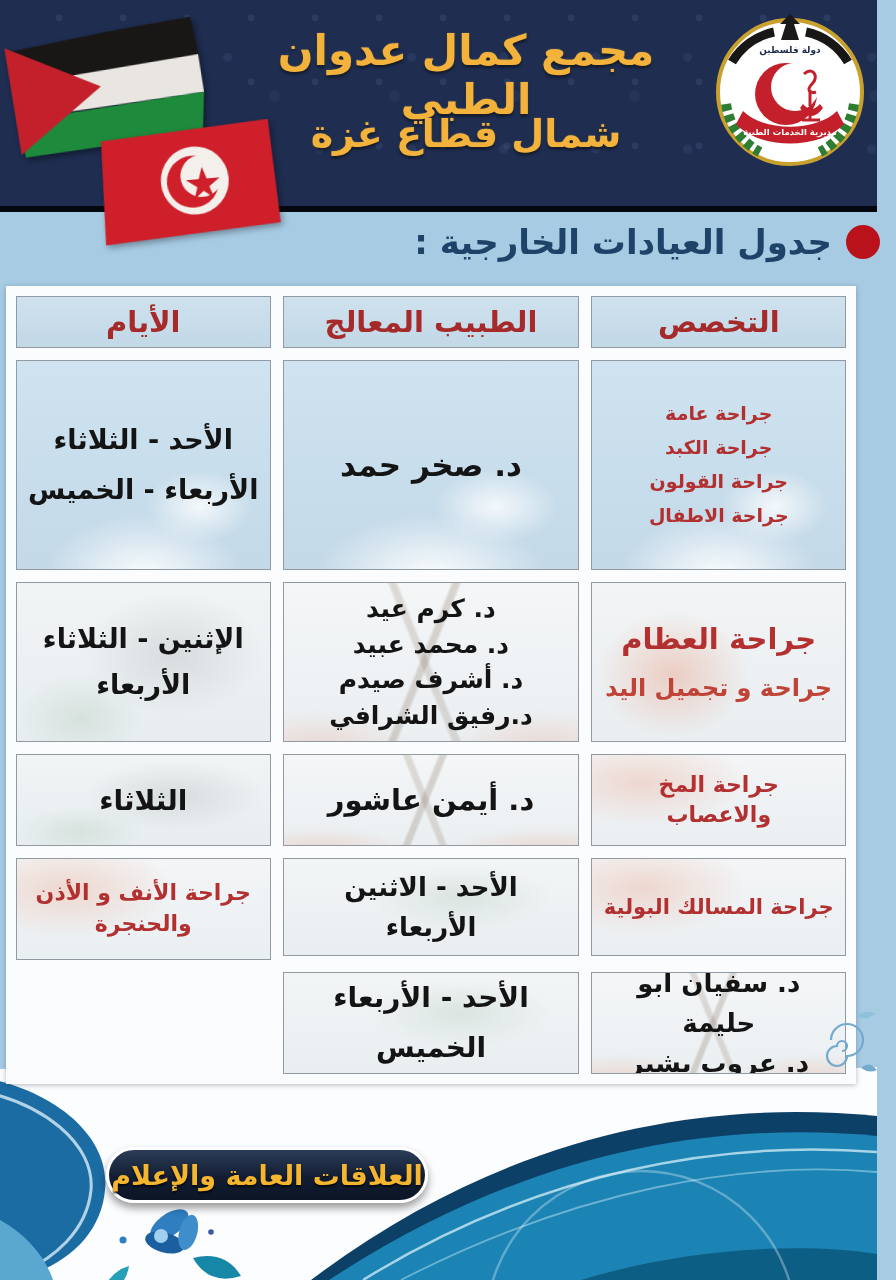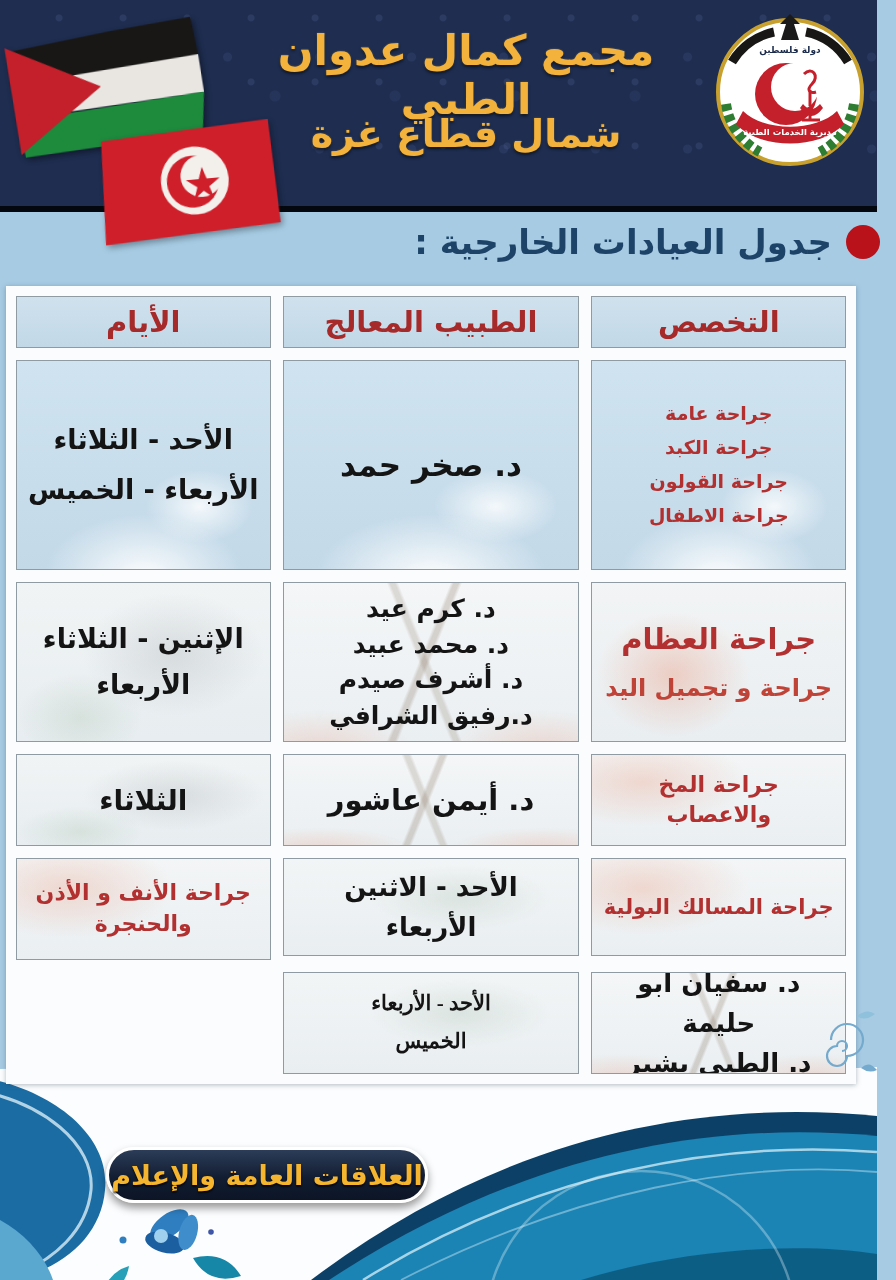--- a/index.html
+++ b/index.html
@@ -118,21 +118,21 @@
   .r3.spec .line{font-size:22px;line-height:1.35;}
   .r3.doc .line{font-size:29px;}
   .r3.days .line{font-size:28px;}
 
   .r4.spec .line{font-size:21px;}
   .r4.doc .line{font-size:27px;line-height:1.5;}
   .r4.days .line{font-size:26px;line-height:1.55;}
 
   .r5.spec .line{font-size:22px;line-height:1.4;}
   .r5.doc .line{font-size:26px;line-height:1.55;}
-  .r5.days .line{font-size:21px;line-height:1.8;font-family:Liberation Serif, serif;}
+  .r5.days .line{font-size:28px;line-height:1.8;}
 
   
   .footer-art{position:absolute;top:1058px;left:0;width:896px;height:222px;z-index:1;}
   .swirl-right{position:absolute;top:1002px;left:836px;width:60px;height:78px;z-index:2;}
   .badge{
     position:absolute;top:1147px;left:125px;width:322px;height:56px;z-index:4;
     background:linear-gradient(180deg,#2b3d58 0%,#121d32 55%,#0c1526 100%);
     border:3px solid #ffffff;border-radius:30px;box-sizing:border-box;
     display:flex;align-items:center;justify-content:center;
     box-shadow:0 5px 9px rgba(0,0,0,.4);
@@ -242,21 +242,21 @@
       <div class="cell r4 days">
         <div class="line">الأحد - الاثنين</div>
         <div class="line">الأربعاء</div>
       </div>
       <div class="cell r5 spec">
         <div class="line">جراحة الأنف و الأذن</div>
         <div class="line">والحنجرة</div>
       </div>
       <div class="cell r5 doc">
         <div class="line">د. سفيان أبو حليمة</div>
-        <div class="line">د. الطبي بشير</div>
+        <div class="line">د. عروب بشير</div>
       </div>
       <div class="cell r5 days">
         <div class="line">الأحد - الأربعاء</div>
         <div class="line">الخميس</div>
       </div>
     </div>
 
   <svg class="footer-art" viewBox="0 0 896 222">
     <path d="M0,12 C150,4 310,18 470,12 C660,5 795,15 896,9 L896,222 L0,222 Z" fill="#fcfdfe"></path>
     <path d="M330,222 C515,82 710,40 896,58 L896,222 Z" fill="#0d4066"></path>

